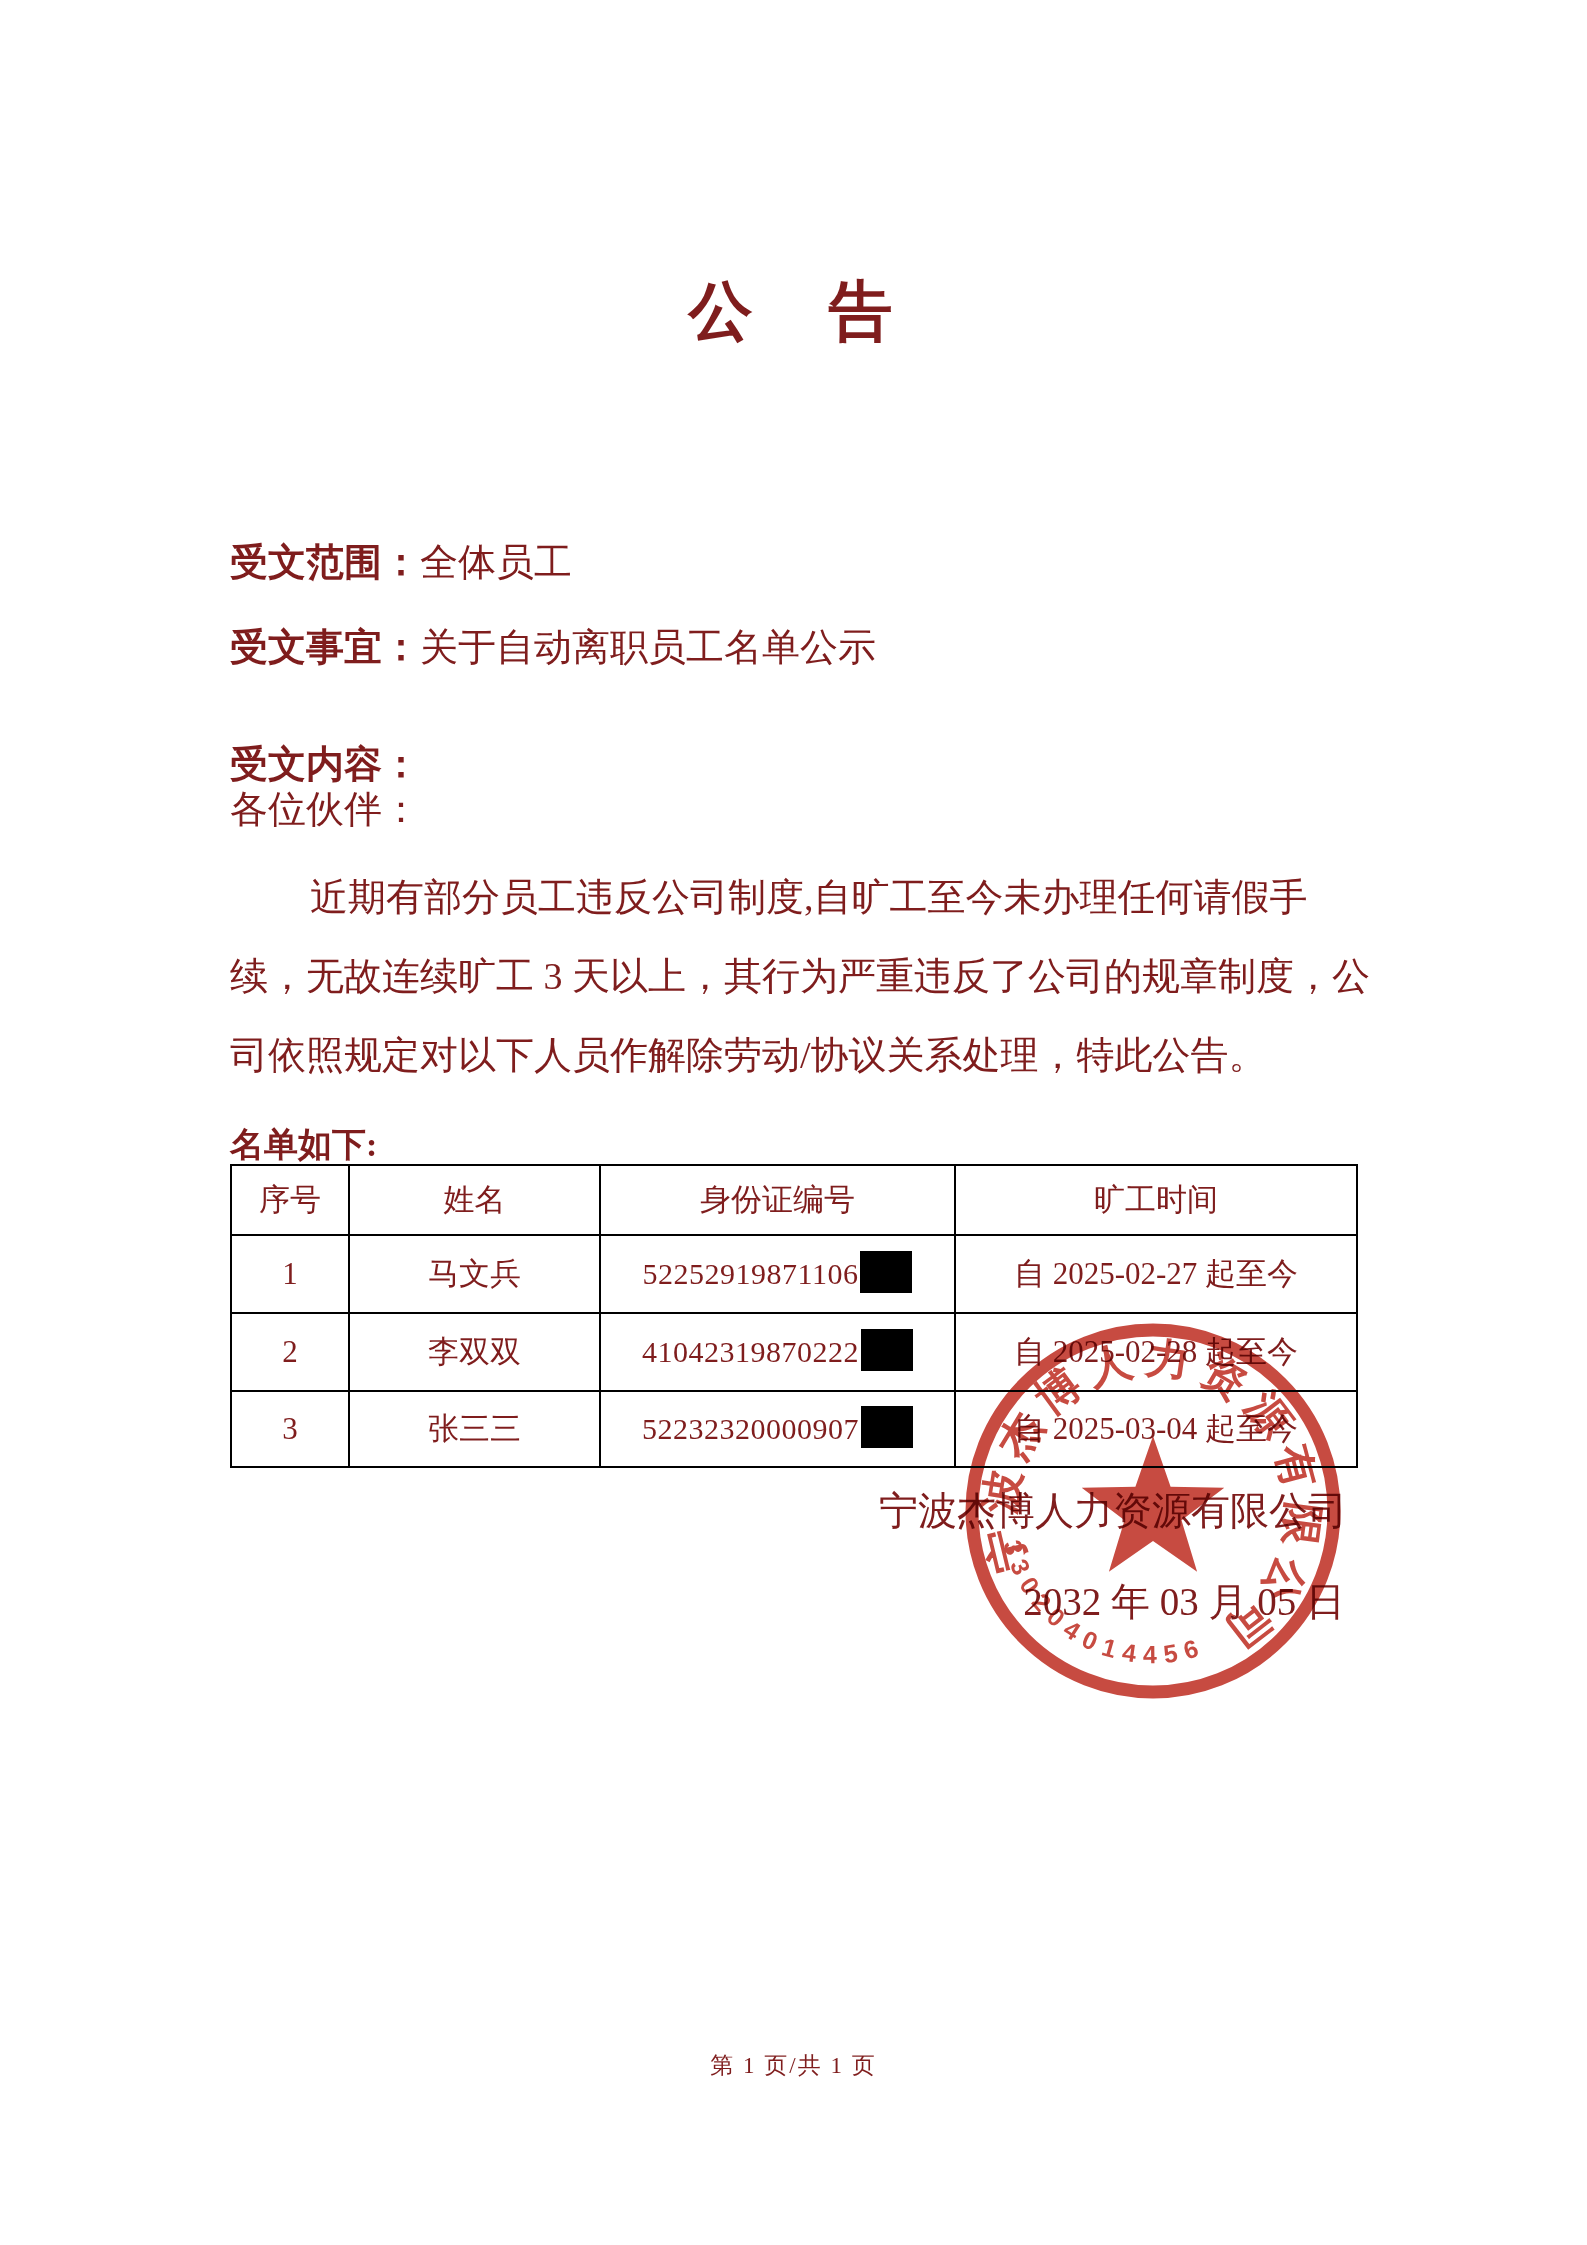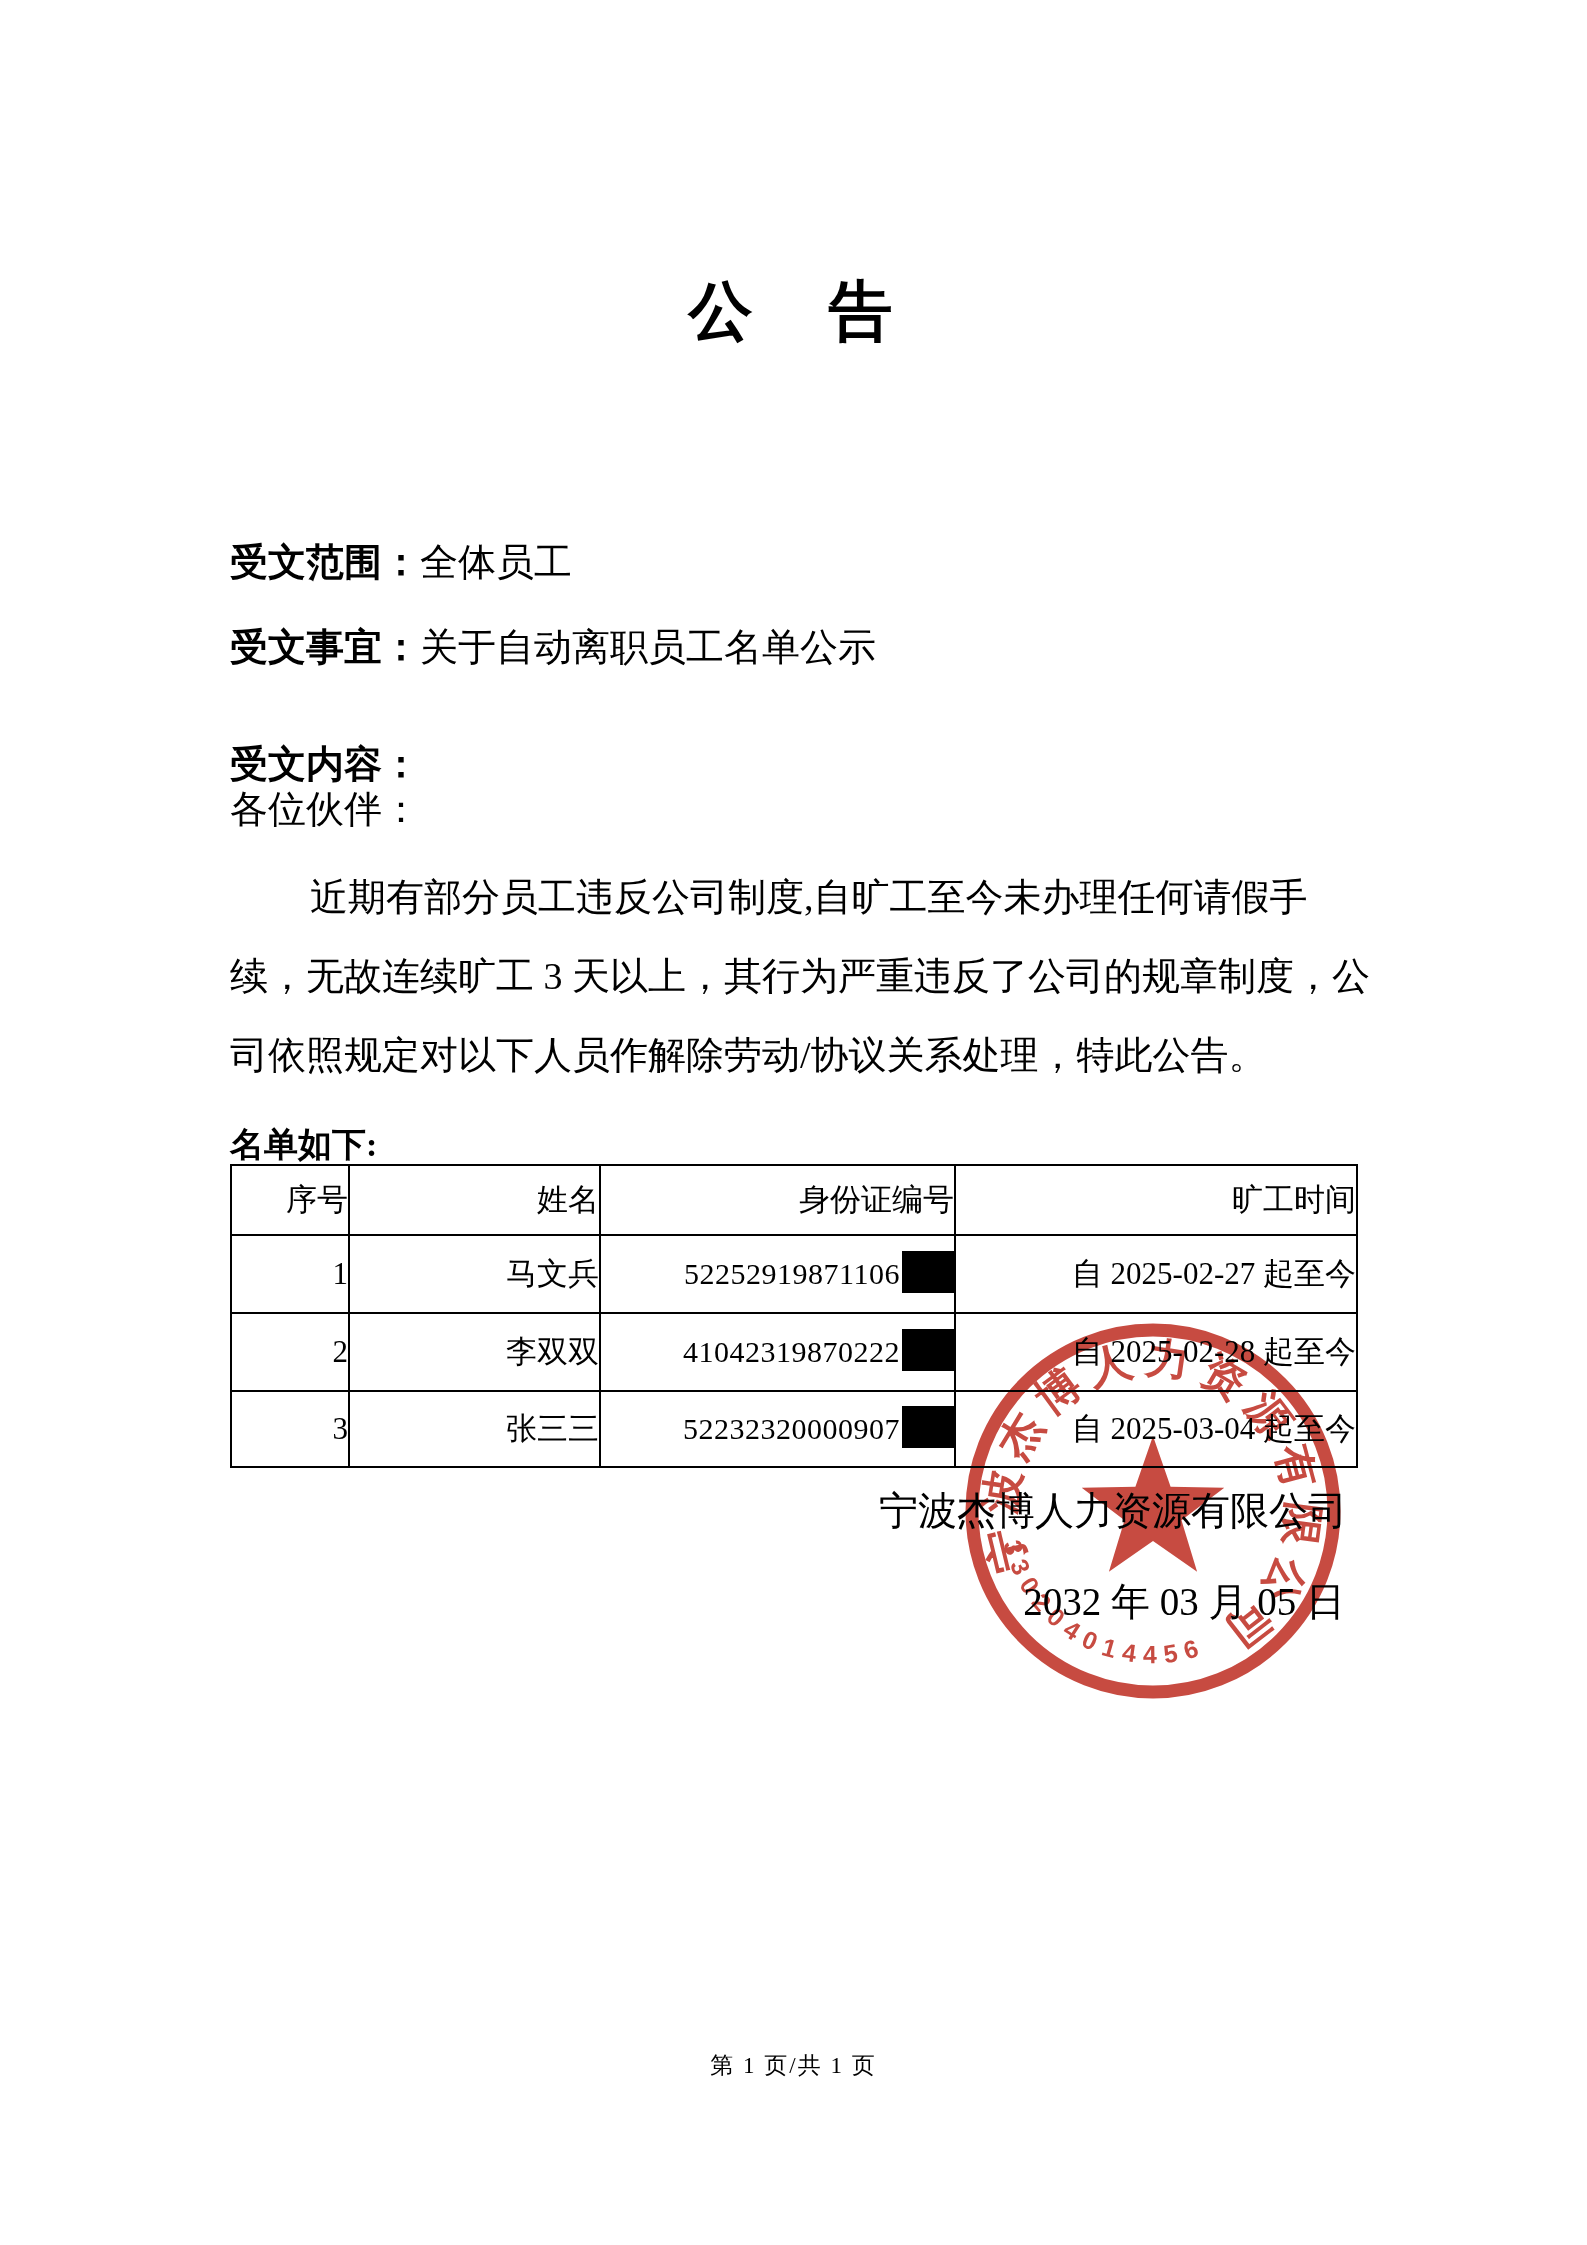--- a/index.html
+++ b/index.html
@@ -3,21 +3,21 @@
 <meta charset="utf-8">
 <style>
   html, body { margin: 0; padding: 0; background: #ffffff; }
   .page {
     position: relative;
     width: 1587px;
     height: 2245px;
     background: #ffffff;
     overflow: hidden;
     font-family: "Liberation Serif", "DejaVu Serif", serif;
-    color: #000000;
+    color: #7f1d1d;
   }
   .doc-title {
     position: absolute;
     top: 268px; left: 0; width: 100%;
     text-align: center;
     font-size: 64px;
     font-weight: bold;
     letter-spacing: 6px;
   }
   .meta-line {
@@ -57,21 +57,21 @@
   table.roster {
     position: absolute;
     left: 230px; top: 1164px;
     border-collapse: collapse;
     table-layout: fixed;
     width: 1118px;
     font-size: 31px;
   }
   table.roster td, table.roster th {
     border: 2px solid #000000;
-    text-align: right;
+    text-align: center;
     vertical-align: middle;
     font-weight: normal;
     padding: 0;
   }
   table.roster tr.hdr { height: 70px; }
   table.roster tr.r1 { height: 78px; }
   table.roster tr.r2 { height: 78px; }
   table.roster tr.r3 { height: 76px; }
   .c1 { width: 116px; }
   .c2 { width: 249px; }

